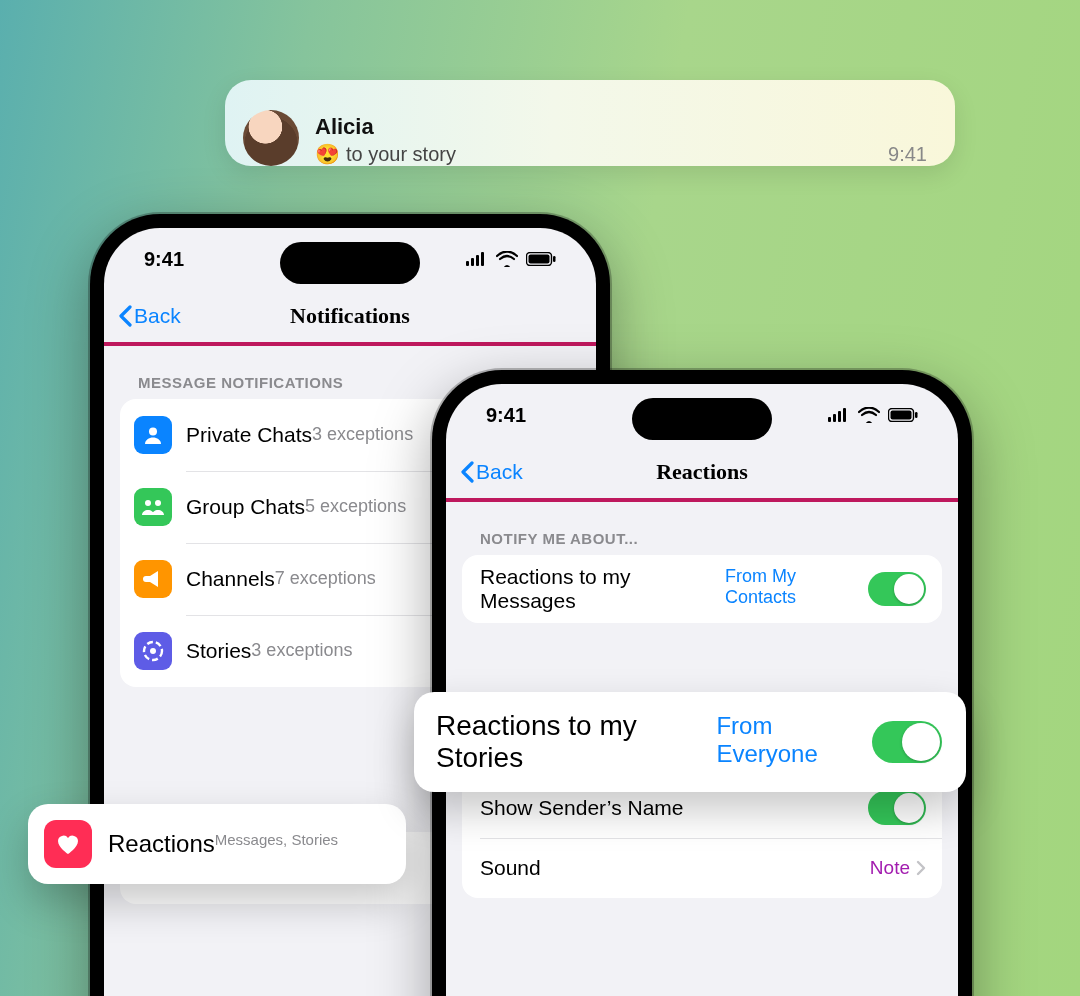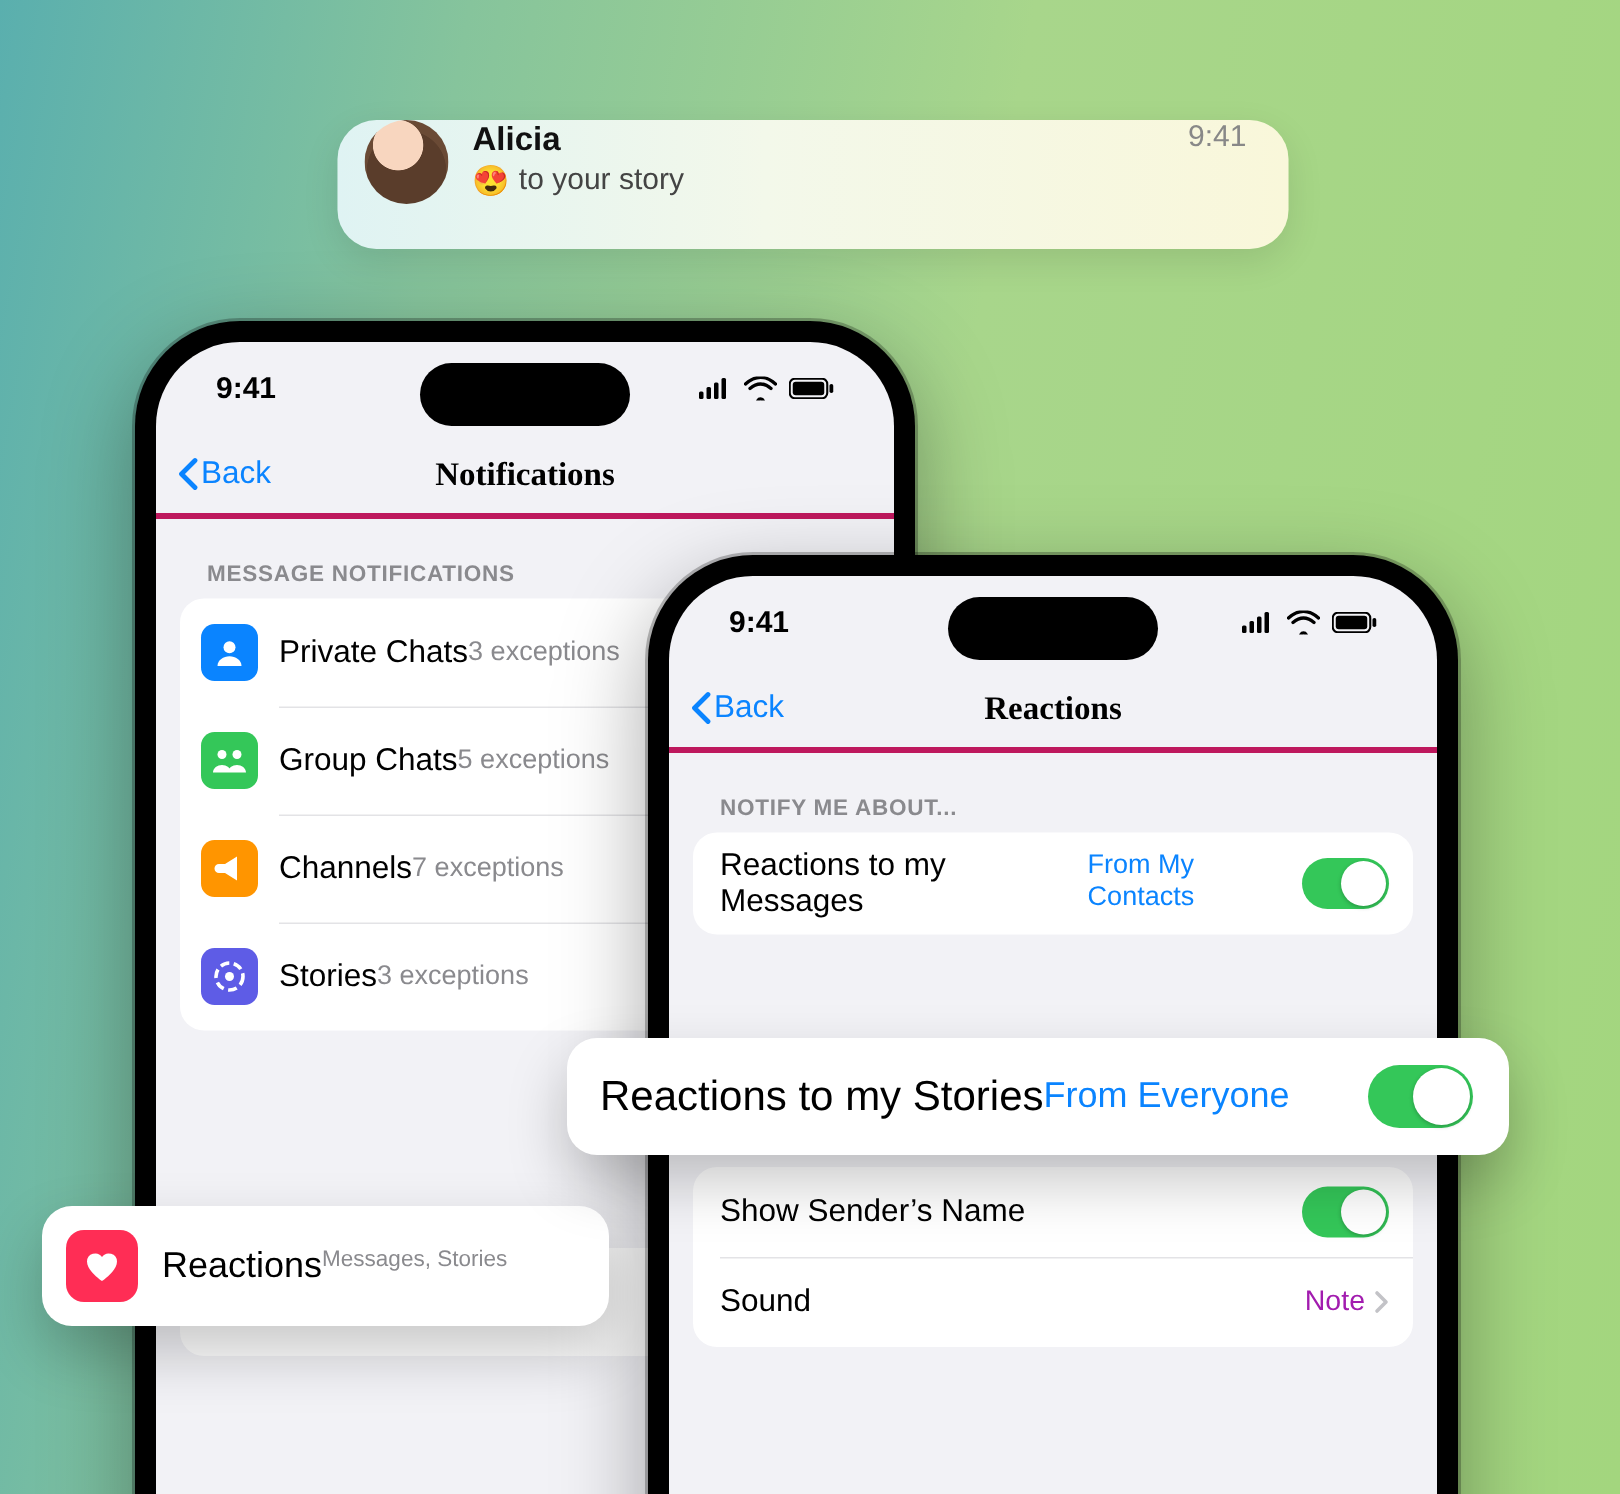--- a/index.html
+++ b/index.html
@@ -7,24 +7,24 @@
   body {
     font-family: -apple-system, "SF Pro Text", "Helvetica Neue", Arial, sans-serif;
     background: linear-gradient(100deg, #5aafae 0%, #86c49c 25%, #a8d68b 55%, #a3d67e 100%);
     position: relative;
   }
 
   
   .notif {
     position: absolute;
     left: 225px; top: 80px;
-    width: 634px; height: 86px;
+    width: 730px; height: 86px;
     background: linear-gradient(90deg, #dff3f3 0%, #f3f8ea 45%, #f9f7da 100%);
     border-radius: 26px;
-    display: flex; align-items: flex-start;
+    display: flex; align-items: flex-end;
     padding: 0 28px 0 18px;
     box-shadow: 0 8px 24px rgba(0,0,0,.10);
   }
   .avatar {
     width: 56px; height: 56px; border-radius: 50%;
     background:
       radial-gradient(circle at 40% 30%, #f8d6bf 0 32%, transparent 33%),
       radial-gradient(circle at 50% 60%, #5a3d2b 0 60%, transparent 61%),
       linear-gradient(#6a4a35,#6a4a35);
     flex: none; margin-right: 16px;
@@ -134,21 +134,21 @@
   .float-reactions-left {
     left: 28px; top: 804px; width: 378px;
     display: flex; align-items: center;
     padding: 16px 18px 16px 16px;
   }
   .float-reactions-left .row-icon { width: 48px; height: 48px; border-radius: 12px; margin-right: 16px; }
   .float-reactions-left .row-title { font-size: 24px; font-weight: 500; }
   .float-reactions-left .row-sub   { font-size: 15px; }
 
   .float-stories {
-    left: 378px; top: 692px; width: 628px;
+    left: 414px; top: 692px; width: 552px;
     display: flex; align-items: center;
     padding: 18px 24px 18px 22px;
   }
   .float-stories .row-title { font-size: 28px; font-weight: 500; }
   .float-stories .sub-blue  { font-size: 24px; color: #0a84ff; margin-top: 2px; }
   .float-stories .toggle { width: 70px; height: 42px; border-radius: 21px; }
   .float-stories .toggle .knob { width: 38px; height: 38px; top: 2px; }
   .float-stories .toggle.on .knob { right: 2px; }
 
   

